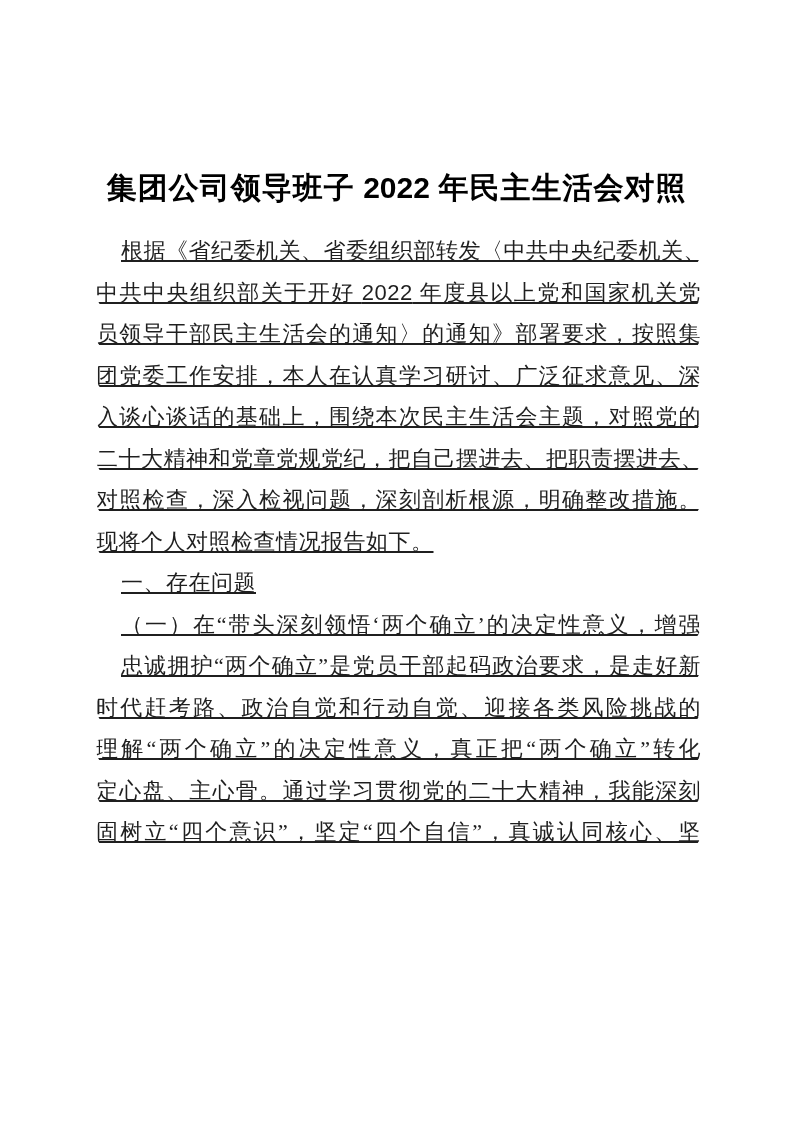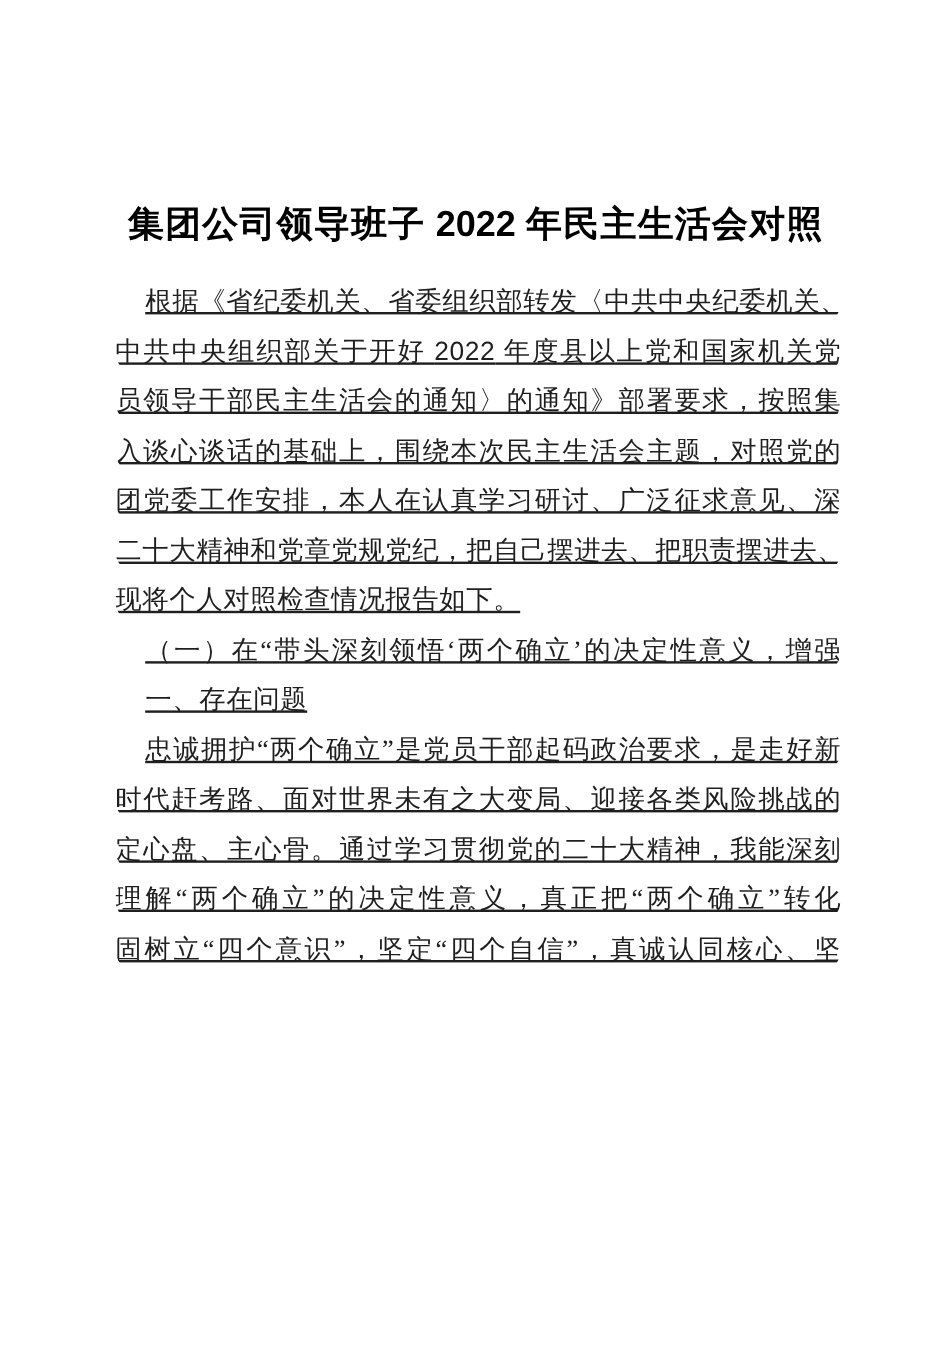--- a/index.html
+++ b/index.html
@@ -50,26 +50,27 @@
 <div class="page">
 
   <div class="title-block">
     <div class="title-line autonum">集团公司领导班子 <span class="num">2022</span> 年民主生活会对照</div>
   </div>
 
   <div class="body-block">
     <div class="bline indent autonum">根据《省纪委机关、省委组织部转发〈中共中央纪委机关、</div>
     <div class="bline autonum">中共中央组织部关于开好 <span class="num">2022</span> 年度县以上党和国家机关党</div>
     <div class="bline autonum">员领导干部民主生活会的通知〉的通知》部署要求，按照集</div>
+    <div class="bline autonum">团党委工作安排，本人在认真学习研讨、广泛征求意见、深</div>
     <div class="bline autonum">入谈心谈话的基础上，围绕本次民主生活会主题，对照党的</div>
-    <div class="bline autonum">团党委工作安排，本人在认真学习研讨、广泛征求意见、深</div>
     <div class="bline autonum">二十大精神和党章党规党纪，把自己摆进去、把职责摆进去、</div>
+    <div class="bline autonum">对照检查，深入检视问题，深刻剖析根源，明确整改措施。</div>
     <div class="bline end autonum">现将个人对照检查情况报告如下。</div>
+    <div class="bline indent end autonum">一、存在问题</div>
     <div class="bline indent autonum">（一）在“带头深刻领悟‘两个确立’的决定性意义，增强</div>
-    <div class="bline indent end autonum">一、存在问题</div>
     <div class="bline indent autonum">忠诚拥护“两个确立”是党员干部起码政治要求，是走好新</div>
-    <div class="bline autonum">时代赶考路、面对世界未有之大变局、迎接各类风险挑战的</div>
+    <div class="bline autonum">时代赶考路、政治自觉和行动自觉、迎接各类风险挑战的</div>
+    <div class="bline autonum">理解“两个确立”的决定性意义，真正把“两个确立”转化</div>
     <div class="bline autonum">定心盘、主心骨。通过学习贯彻党的二十大精神，我能深刻</div>
-    <div class="bline autonum">理解“两个确立”的决定性意义，真正把“两个确立”转化</div>
     <div class="bline autonum">固树立“四个意识”，坚定“四个自信”，真诚认同核心、坚</div>
   </div>
 
 </div>
 
 </body></html>

